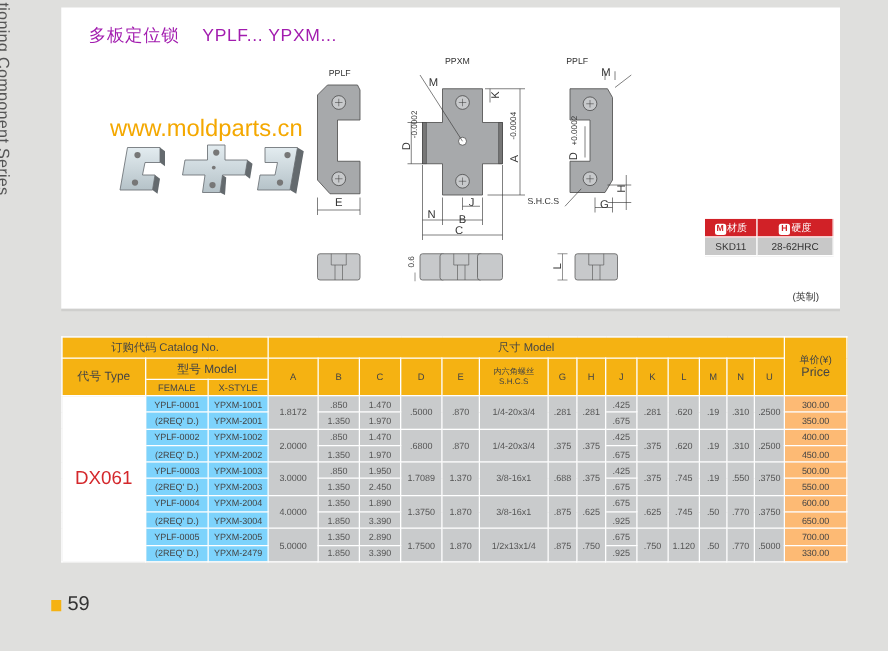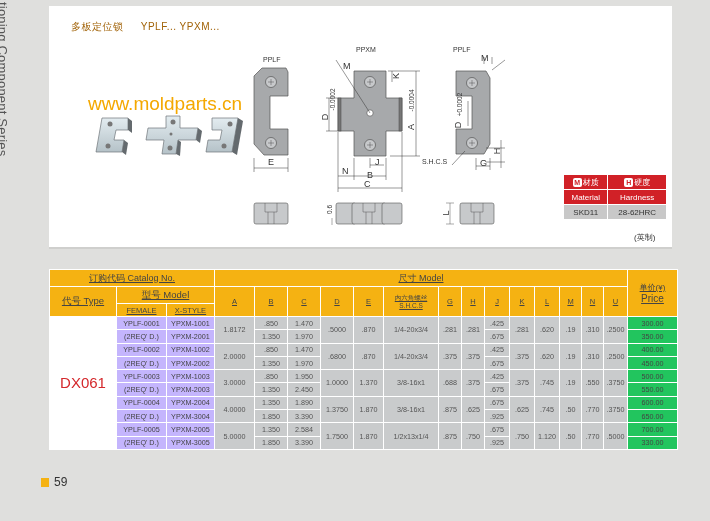--- a/index.html
+++ b/index.html
@@ -1,45 +1,45 @@
 <!DOCTYPE html>
 <html><head>
 <meta charset="utf-8">
 <style>
   html,body{margin:0;padding:0;}
   body{width:710px;height:521px;background:#dfdfdd;position:relative;overflow:hidden;font-family:"Liberation Sans","DejaVu Sans",sans-serif;color:#333;}
   .side-label{position:absolute;left:-2px;top:0;width:16px;height:140px;}
   .side-label span{position:absolute;left:12px;top:2px;transform-origin:0 0;transform:rotate(90deg);white-space:nowrap;font-size:13px;color:#555;letter-spacing:0.2px;}
   .card{position:absolute;left:49px;top:6px;width:623px;height:241px;background:#fff;}
   .card-shadow{position:absolute;left:49px;top:247px;width:623px;height:2px;background:#cfcfcd;}
-  .title{position:absolute;left:71px;top:20px;font-size:10px;color:#a16207;letter-spacing:0.5px;}
+  .title{position:absolute;left:71px;top:20px;font-size:14px;color:#a21caf;letter-spacing:0.5px;}
   .title .cn{margin-right:14px;}
   .watermark{position:absolute;left:88px;top:93px;font-size:19px;color:#f4a800;letter-spacing:0;}
   .photo{position:absolute;left:88px;top:112px;width:172px;height:44px;}
   .diag{position:absolute;font-size:7px;color:#333;}
   .tiny{position:absolute;font-size:6.5px;color:#333;}
   
   .mat{position:absolute;left:563px;top:174px;width:104px;border-collapse:collapse;font-size:8px;}
   .mat td{height:14px;text-align:center;border:1px solid #fff;padding:0;}
   .mat .red td{background:#d12127;color:#fff;}
   .mat .gray td{background:#c8c8c8;color:#333;}
   .mat .badge{display:inline-block;width:9px;height:9px;background:#fff;color:#d12127;font-weight:bold;font-size:7px;line-height:9px;border-radius:2px;margin-right:1px;}
   .ying{position:absolute;left:634px;top:232px;font-size:8px;color:#333;}
   
   .tbl{position:absolute;left:49px;top:269px;border-collapse:collapse;font-size:7.2px;color:#555;}
   .tbl td,.tbl th{padding:0;text-align:center;border:1px solid #fff;font-weight:normal;}
-  .tbl th{background:#f5b212;color:#444;text-decoration:underline;}
+  .tbl th{background:#f5b212;color:#444;}
   .tbl .h1{height:17px;font-size:9px;}
   .tbl .h2{height:17px;font-size:9.5px;padding-left:23px;}
   .tbl .h3{height:13px;font-size:7.5px;}
   .tbl td{background:#c9cbcc;height:12.3px;}
-  .tbl td.model{background:#c4b5fd;color:#444;}
-  .tbl td.price{background:#22c55e;color:#444;margin-left:24px;}
+  .tbl td.model{background:#7dd3fc;color:#444;}
+  .tbl td.price{background:#fdba74;color:#444;margin-left:24px;}
   .tbl td.type{background:#fff;color:#d4282c;font-size:15px;}
-  .page-num{position:absolute;left:41px;top:475px;font-size:12px;color:#333;}
+  .page-num{position:absolute;left:41px;top:475px;font-size:16px;color:#333;}
   .page-num .sq{display:inline-block;width:8px;height:9px;background:#f5b212;margin-right:5px;vertical-align:-1px;}
 </style>
 </head>
 <body>
 
 <div class="side-label">
     <span>tioning Component Series</span>
   </div>
 
 <div class="card"></div>
@@ -189,24 +189,20 @@
 <div class="diag" style="left:480px;top:158px;font-size:9px;">G</div>
 <div class="diag" style="left:494px;top:146px;font-size:9px;transform:rotate(-90deg);">H</div>
 <div class="diag" style="left:443px;top:208px;font-size:9px;transform:rotate(-90deg);">L</div>
 <div class="tiny" style="left:325px;top:206px;transform:rotate(-90deg);">0.6</div>
 
 <table class="mat">
   <tbody>
       <tr class="red">
     <td><span class="badge">M</span><span>材质</span></td>
     <td><span class="badge">H</span><span>硬度</span></td>
-  </tr>
-  <tr class="red">
-    <td>Material</td>
-    <td>Hardness</td>
   </tr>
   <tr class="gray">
     <td>SKD11</td>
     <td>28-62HRC</td>
   </tr>
 </tbody>
   </table>
 <div class="ying">(英制)</div>
 
 <table class="tbl" id="spec">
@@ -320,21 +316,21 @@
         <td>1.970</td>
         <td>.675</td>
         <td class="price">450.00</td>
       </tr>
       <tr>
         <td class="model">YPLF-0003</td>
         <td class="model">YPXM-1003</td>
         <td rowspan="2">3.0000</td>
         <td>.850</td>
         <td>1.950</td>
-        <td rowspan="2">1.0000</td>
+        <td rowspan="2">1.7089</td>
         <td rowspan="2">1.370</td>
         <td rowspan="2">3/8-16x1</td>
         <td rowspan="2">.688</td>
         <td rowspan="2">.375</td>
         <td>.425</td>
         <td rowspan="2">.375</td>
         <td rowspan="2">.745</td>
         <td rowspan="2">.19</td>
         <td rowspan="2">.550</td>
         <td rowspan="2">.3750</td>
@@ -373,37 +369,37 @@
         <td>1.850</td>
         <td>3.390</td>
         <td>.925</td>
         <td class="price">650.00</td>
       </tr>
       <tr>
         <td class="model">YPLF-0005</td>
         <td class="model">YPXM-2005</td>
         <td rowspan="2">5.0000</td>
         <td>1.350</td>
-        <td>2.584</td>
+        <td>2.890</td>
         <td rowspan="2">1.7500</td>
         <td rowspan="2">1.870</td>
         <td rowspan="2">1/2x13x1/4</td>
         <td rowspan="2">.875</td>
         <td rowspan="2">.750</td>
         <td>.675</td>
         <td rowspan="2">.750</td>
         <td rowspan="2">1.120</td>
         <td rowspan="2">.50</td>
         <td rowspan="2">.770</td>
         <td rowspan="2">.5000</td>
         <td class="price">700.00</td>
       </tr>
       <tr>
         <td class="model">(2REQ' D.)</td>
-        <td class="model">YPXM-3005</td>
+        <td class="model">YPXM-2479</td>
         <td>1.850</td>
         <td>3.390</td>
         <td>.925</td>
         <td class="price">330.00</td>
       </tr>
     </tbody>
 </table>
 
 <div class="page-num"><span class="sq"></span><span>59</span></div>
 

